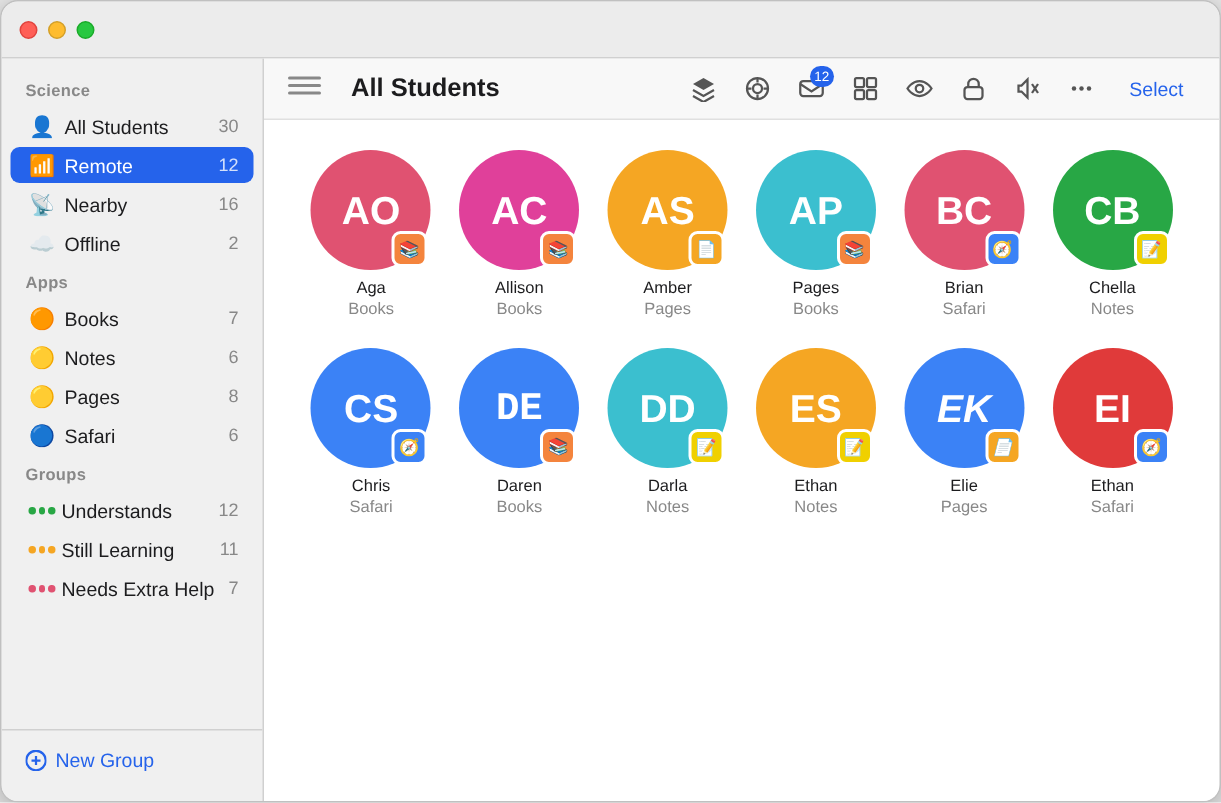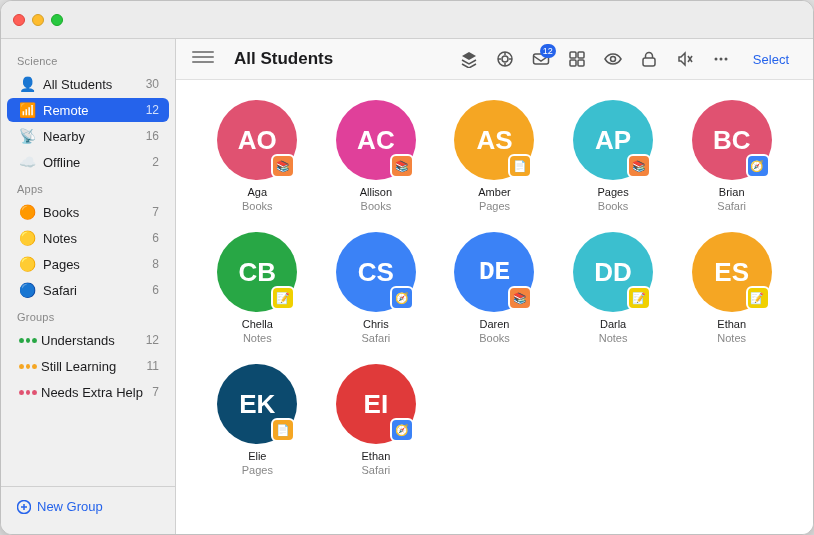--- a/index.html
+++ b/index.html
@@ -57,21 +57,21 @@
       background: #f0f0f0;
       border-right: 1px solid #d0d0d0;
       display: flex;
       flex-direction: column;
       padding: 8px 0;
       flex-shrink: 0;
       overflow-y: auto;
     }
     .sidebar-section-label {
       font-size: 11px;
-      font-weight: 400;
+      font-weight: 700;
       color: #888;
       padding: 8px 16px 4px 16px;
       letter-spacing: 0.02em;
     }
     .sidebar-item {
       display: flex;
       align-items: center;
       padding: 3px 10px 3px 12px;
       border-radius: 6px;
       margin: 1px 6px;
@@ -202,21 +202,21 @@
       color: #2563eb;
       cursor: pointer;
       padding: 2px 8px;
       border-radius: 5px;
     }
     
     .student-grid {
       flex: 1;
       padding: 20px 24px;
       display: grid;
-      grid-template-columns: repeat(5, 1fr);
+      grid-template-columns: repeat(6, 1fr);
       gap: 20px 4px;
       align-content: start;
       overflow-y: auto;
     }
     .student-card {
       display: flex;
       flex-direction: column;
       align-items: center;
       gap: 6px;
       cursor: pointer;
@@ -501,21 +501,21 @@
             <div class="student-avatar" style="background: rgb(59, 191, 207);">DD<div class="app-badge badge-notes" style="background: rgb(240, 208, 0); font-size: 11px;">📝</div></div>
             <div class="student-name">Darla</div>
             <div class="student-app">Notes</div>
           </div>
           <div class="student-card">
             <div class="student-avatar" style="background: rgb(245, 166, 35);">ES<div class="app-badge badge-notes" style="background: rgb(240, 208, 0); font-size: 11px;">📝</div></div>
             <div class="student-name">Ethan</div>
             <div class="student-app">Notes</div>
           </div>
           <div class="student-card">
-            <div class="student-avatar" style="background: #0c4a6e;">EK<div class="app-badge badge-pages" style="background: rgb(245, 166, 35); font-size: 11px;">📄</div></div>
+            <div class="student-avatar" style="background: #3b82f6; font-style: italic;">EK<div class="app-badge badge-pages" style="background: rgb(245, 166, 35); font-size: 11px;">📄</div></div>
             <div class="student-name">Elie</div>
             <div class="student-app">Pages</div>
           </div>
           <div class="student-card">
             <div class="student-avatar" style="background: rgb(224, 58, 58);">EI<div class="app-badge badge-safari" style="background: rgb(59, 130, 246); font-size: 11px;">🧭</div></div>
             <div class="student-name">Ethan</div>
             <div class="student-app">Safari</div>
           </div>
         </div>
     </div>

